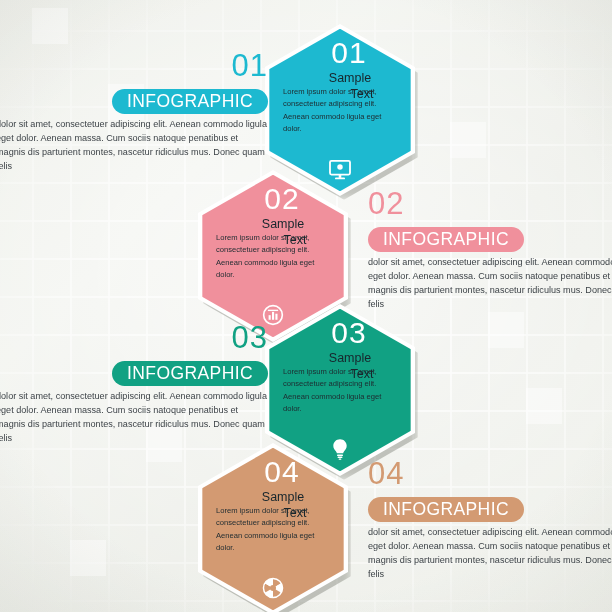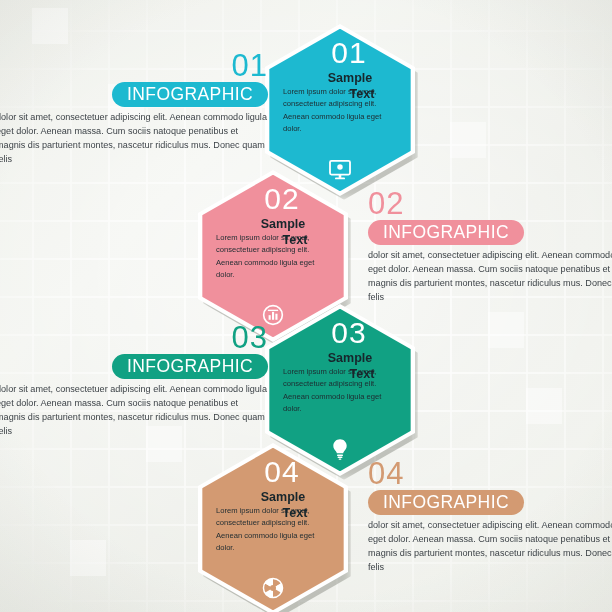--- a/index.html
+++ b/index.html
@@ -103,21 +103,21 @@
     box-sizing: border-box;
   }
   .hex-heading {
     position: absolute;
     top: 48px;
     left: 0;
     width: 100%;
     box-sizing: border-box;
     padding: 0 14px;
     font-size: 12.5px;
-    font-weight: bold;
+    font-weight: normal;
     color: #17262c;
     text-align: center;
     padding-left: 34px;
     line-height: 1.1;
   }
   .hex-heading .w2 {
     display: block;
     text-align: center;
     padding-left: 24px;
     margin-top: 2px;
@@ -156,21 +156,21 @@
     letter-spacing: 1px;
   }
   .side-pill {
     display: inline-block;
     color: #ffffff;
     font-size: 17.5px;
     letter-spacing: 0.4px;
     padding: 3px 15px 4px 15px;
     border-radius: 14px;
     line-height: 1.05;
-    margin-top: 1px;
+    margin-top: 8px;
   }
   .side-body {
     margin-top: 4px;
     font-size: 9.1px;
     line-height: 1.52;
     color: #3d4348;
   }
   .side.right { text-align: left; }
   .side.left  { text-align: right; }
   .side.left .side-body { text-align: left; }

